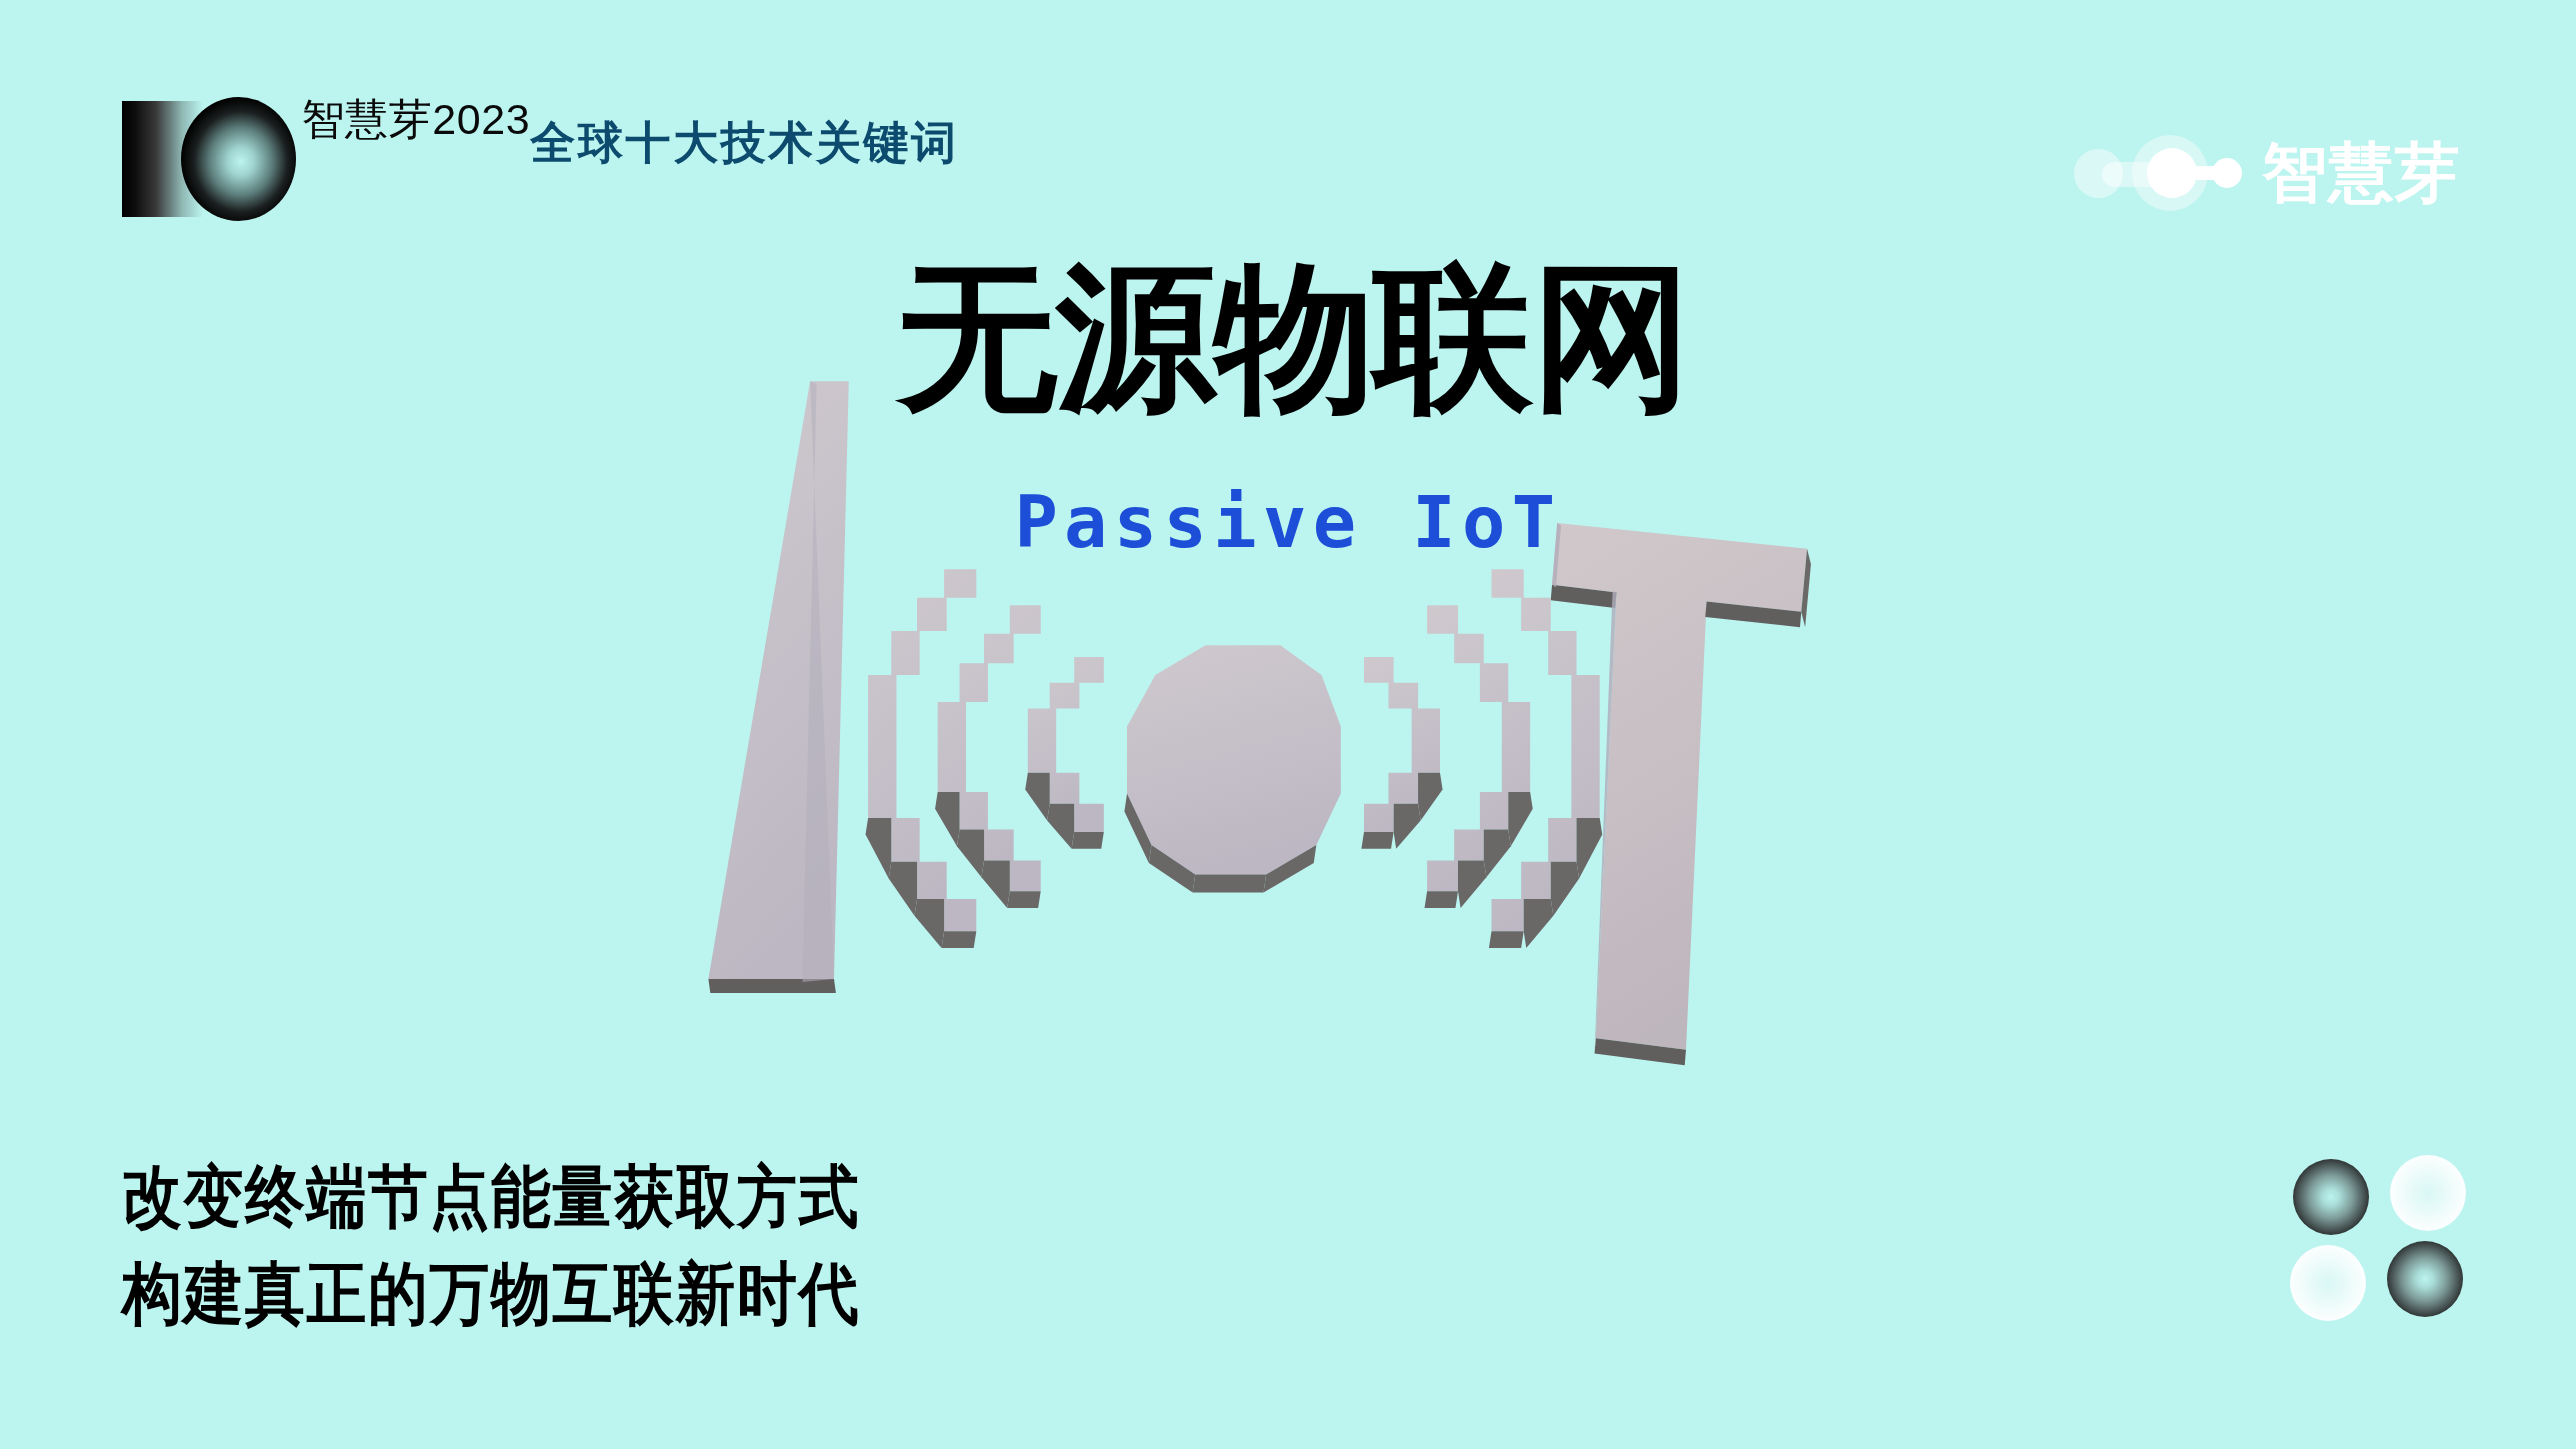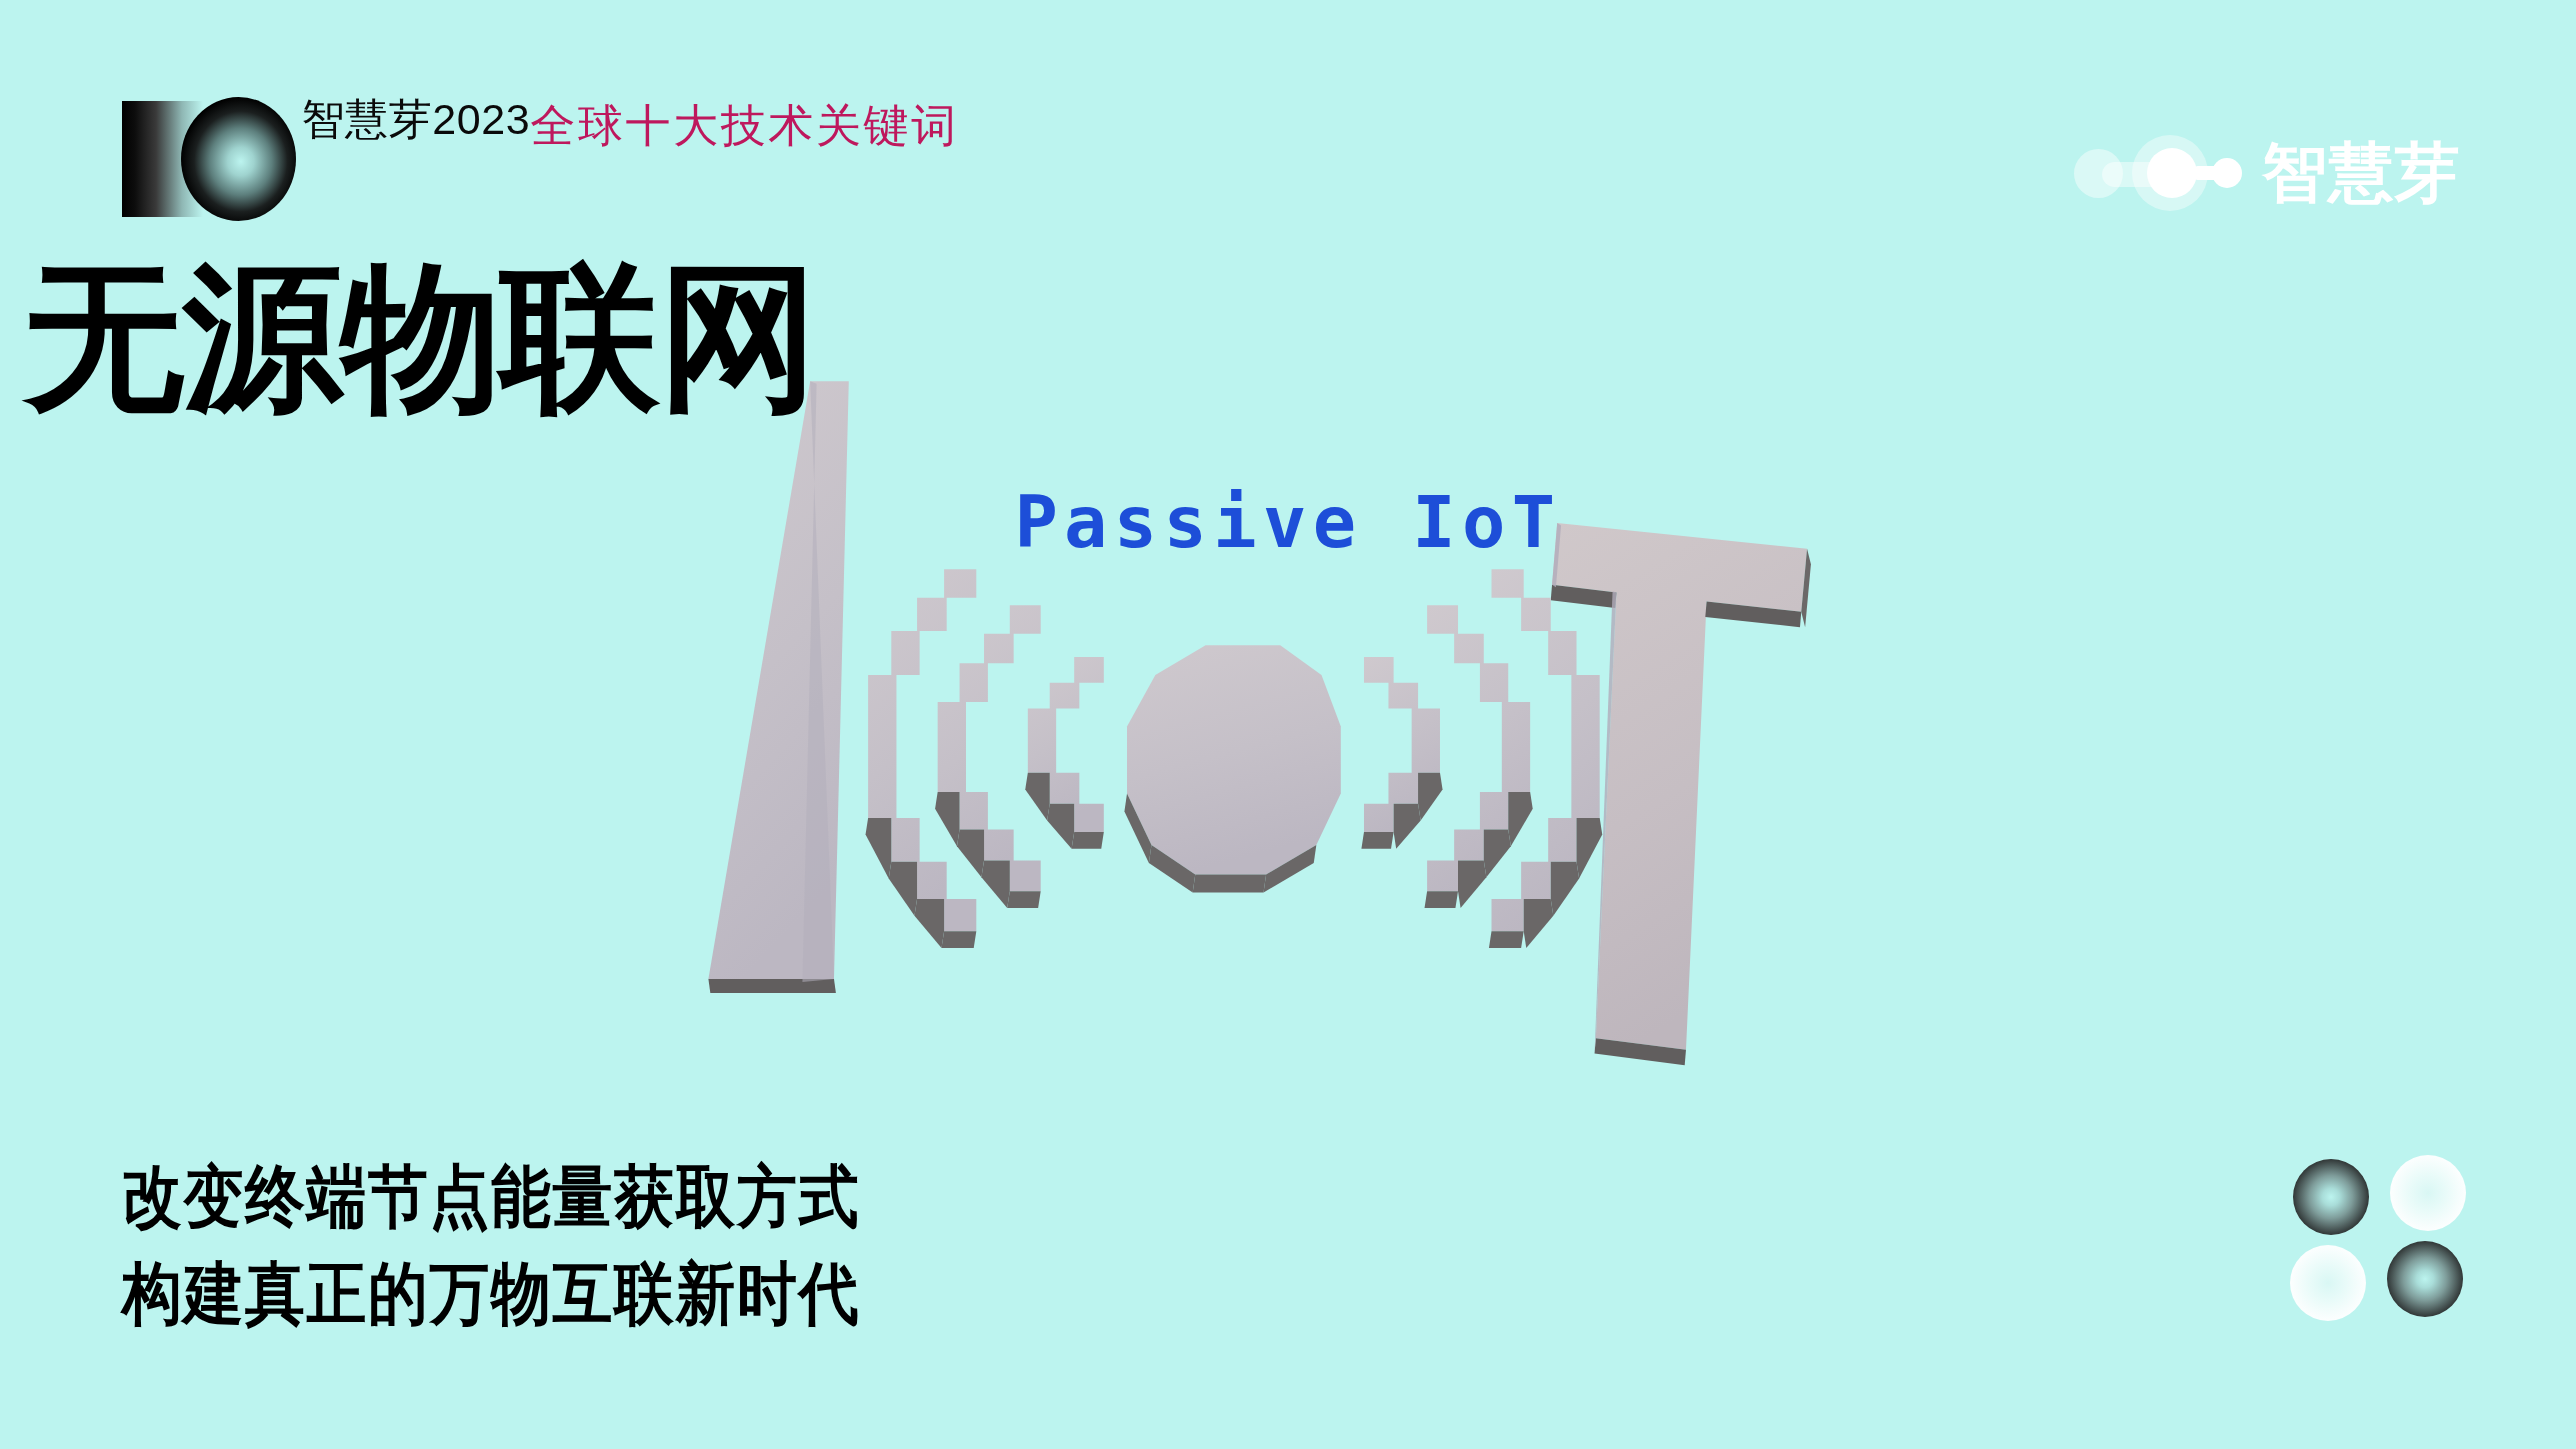--- a/index.html
+++ b/index.html
@@ -22,41 +22,41 @@
   .tl-zero{
     position:absolute;left:59px;top:0;width:115px;height:124px;border-radius:50%;
     background:radial-gradient(ellipse 52% 52% at 52% 52%,#BCF4EF 0%,#9fd3cf 22%,#5d7f7d 52%,#1b1f1f 78%,#000 100%);
   }
   .tl-txt{margin-left:24.5px;display:flex;flex-direction:row;justify-content:flex-start;padding-top:1.3px;}
   .tl-line1{
     font-size:43px;line-height:1.0;color:#0a0a0a;font-weight:300;
     letter-spacing:0.6px;white-space:nowrap;
   }
   .tl-line2{
-    font-size:45px;line-height:1.0;color:#be185d;font-weight:400;
-    letter-spacing:2.6px;white-space:nowrap;margin-top:5px;
+    font-size:45px;line-height:1.0;color:#0c4a6e;font-weight:700;
+    letter-spacing:2.6px;white-space:nowrap;margin-top:22px;
   }
 
   
   .tr-logo{position:absolute;right:115px;top:126px;display:flex;align-items:center;}
   .tr-mark{position:relative;width:188px;height:94px;flex:0 0 auto;}
   .tr-c-faint-lg{position:absolute;left:67px;top:9px;width:76px;height:76px;border-radius:50%;background:rgba(255,255,255,.40);}
   .tr-c-faint-sm{position:absolute;left:9px;top:23px;width:49px;height:49px;border-radius:50%;background:rgba(255,255,255,.45);}
   .tr-c-faint-link{position:absolute;left:37px;top:36px;width:71px;height:24.5px;background:rgba(255,255,255,.45);border-radius:15.5px;}
   .tr-c-solid{position:absolute;left:82px;top:22px;width:50px;height:50px;border-radius:50%;background:#fff;}
   .tr-c-dot{position:absolute;left:147px;top:32px;width:30px;height:30px;border-radius:50%;background:#fff;}
   .tr-c-neck{position:absolute;left:126px;top:40px;width:35px;height:14px;background:#fff;border-radius:9px;}
   .tr-txt{margin-left:9px;color:#fff;font-size:65px;font-weight:700;letter-spacing:1.3px;white-space:nowrap;}
 
   
   .hero{position:absolute;left:0;top:0;width:2576px;height:1449px;pointer-events:none;}
 
   
   .title-cn{
-    position:absolute;left:12px;right:0;top:258px;
+    position:absolute;left:0;right:0;top:258px;text-align:center;
     font-family:"DejaVu Sans Mono","Liberation Mono",monospace;
     font-size:160px;line-height:1;font-weight:700;color:#000;
     letter-spacing:-1.3px;
     -webkit-font-smoothing:none;
     image-rendering:pixelated;
     white-space:nowrap;
     padding-left:12px;
   }
   .title-en{
     position:absolute;left:0;right:0;top:486px;text-align:center;

